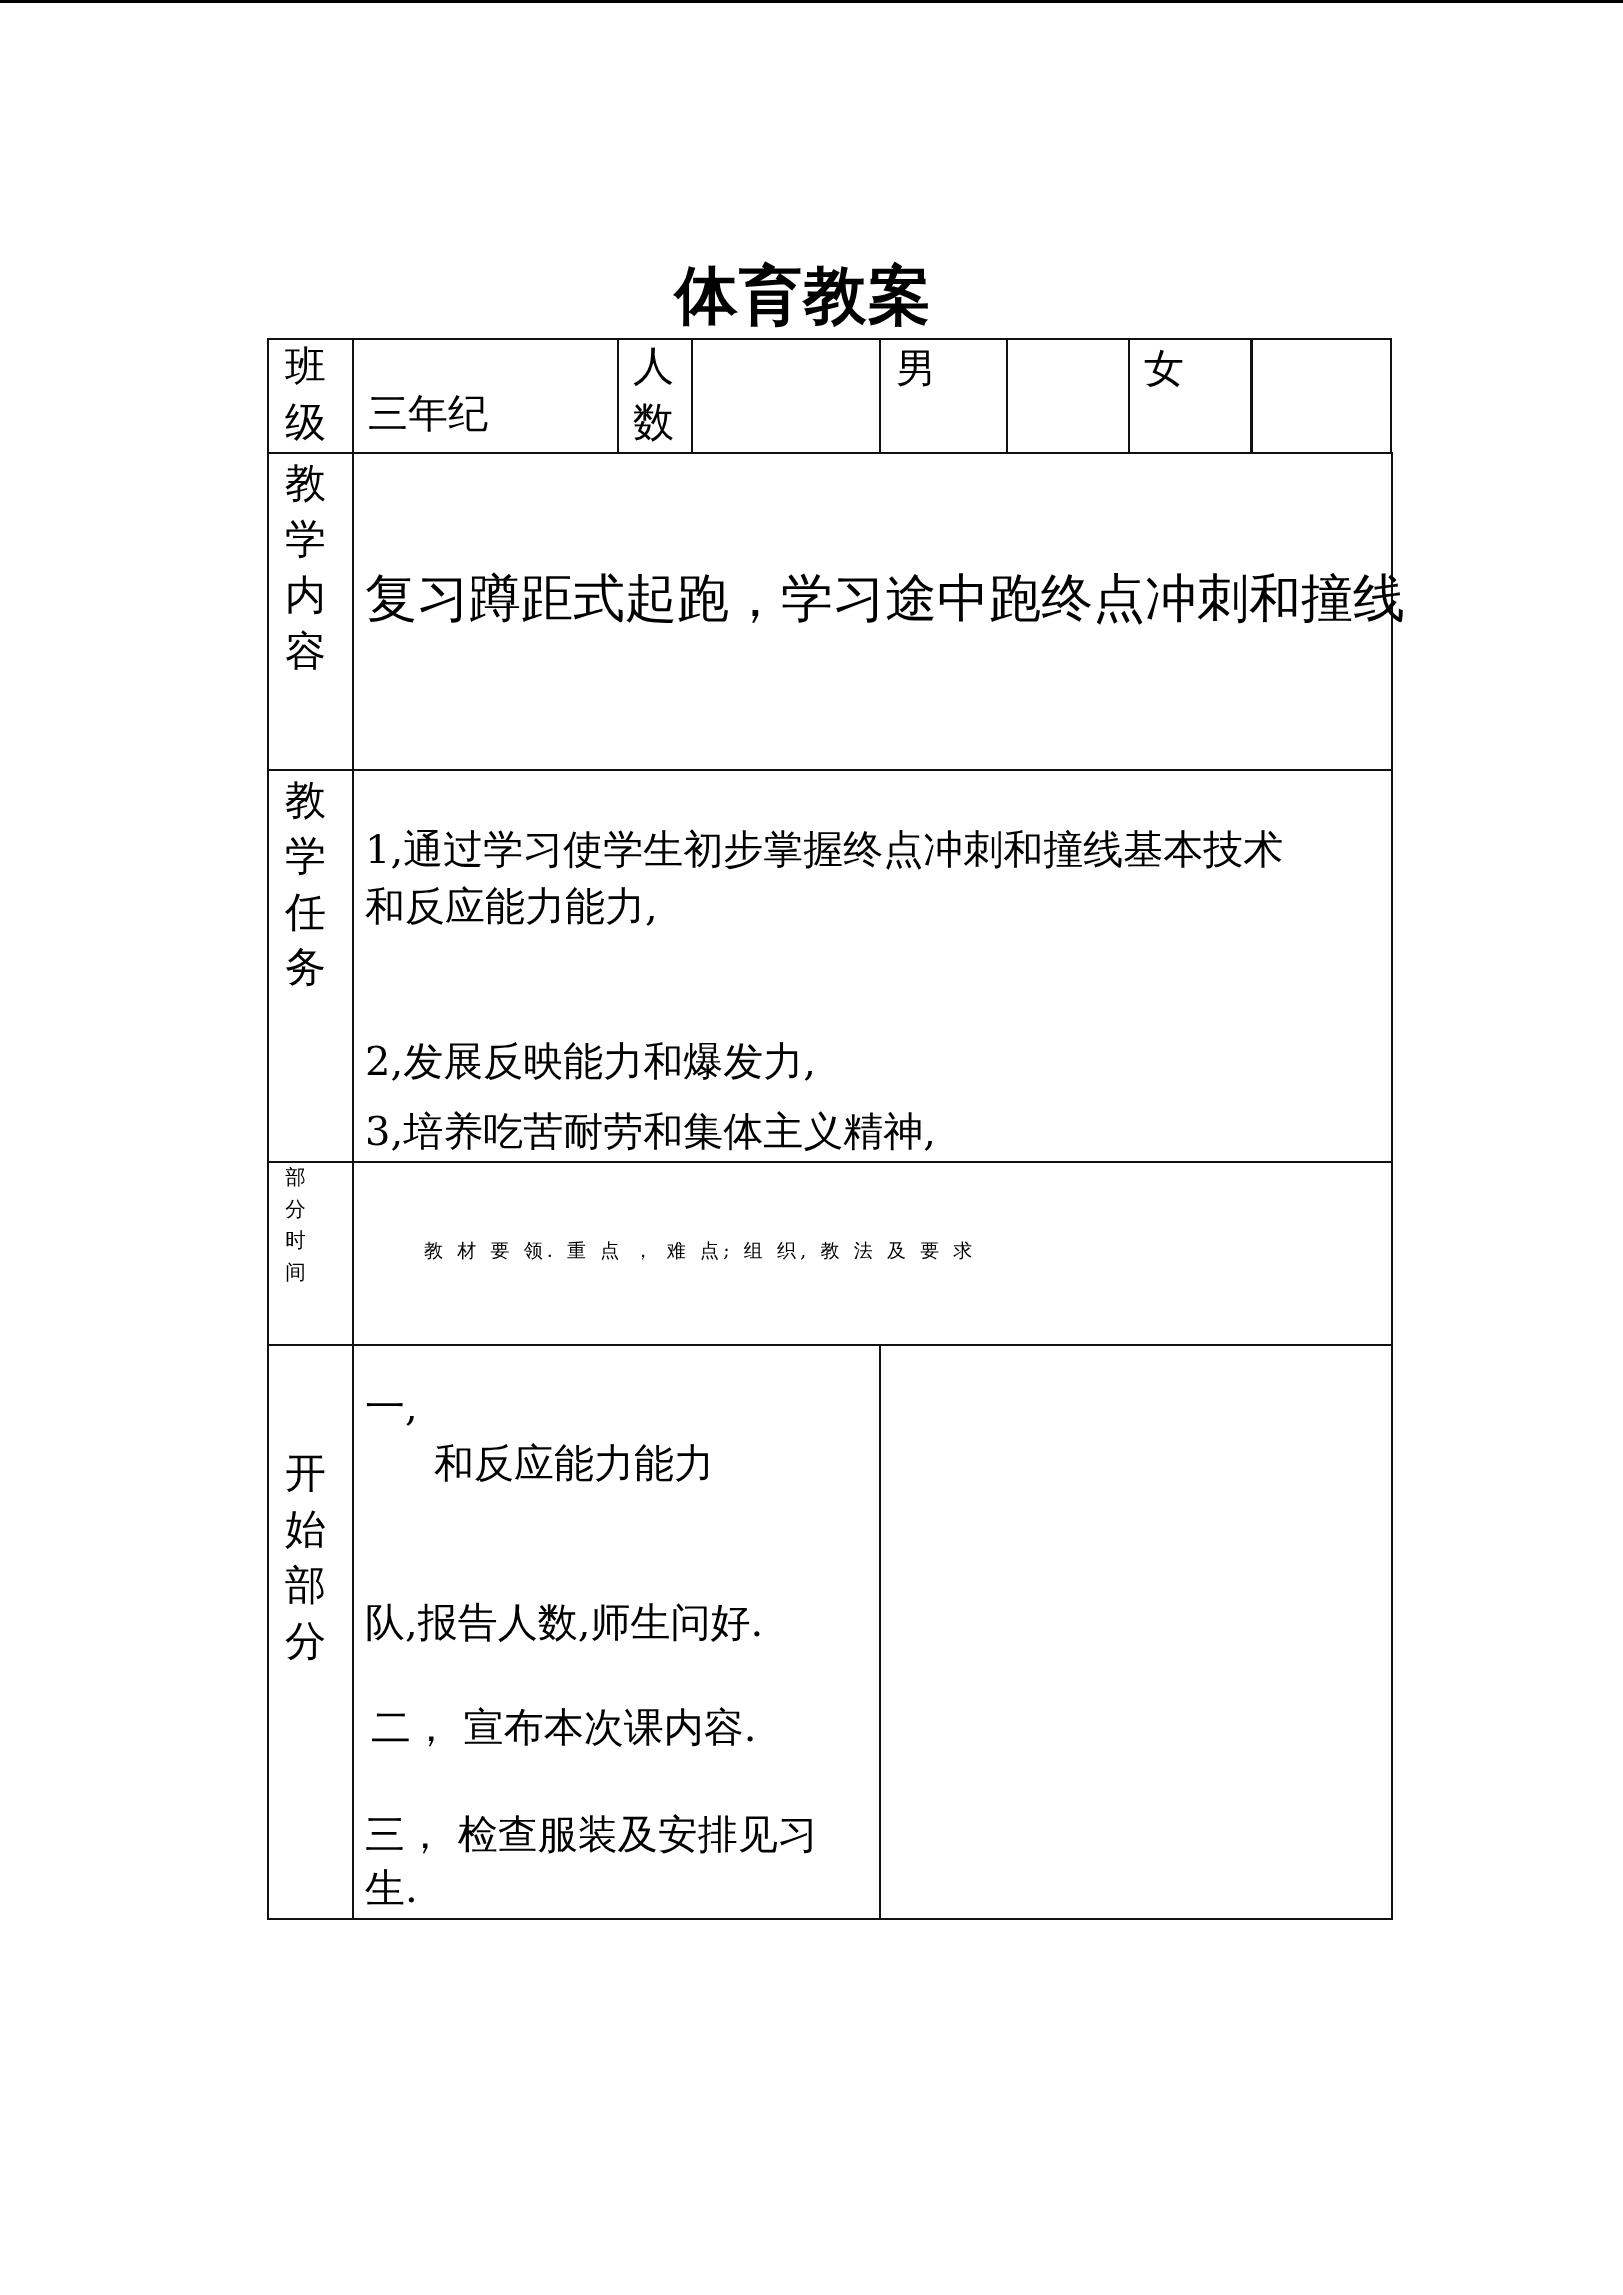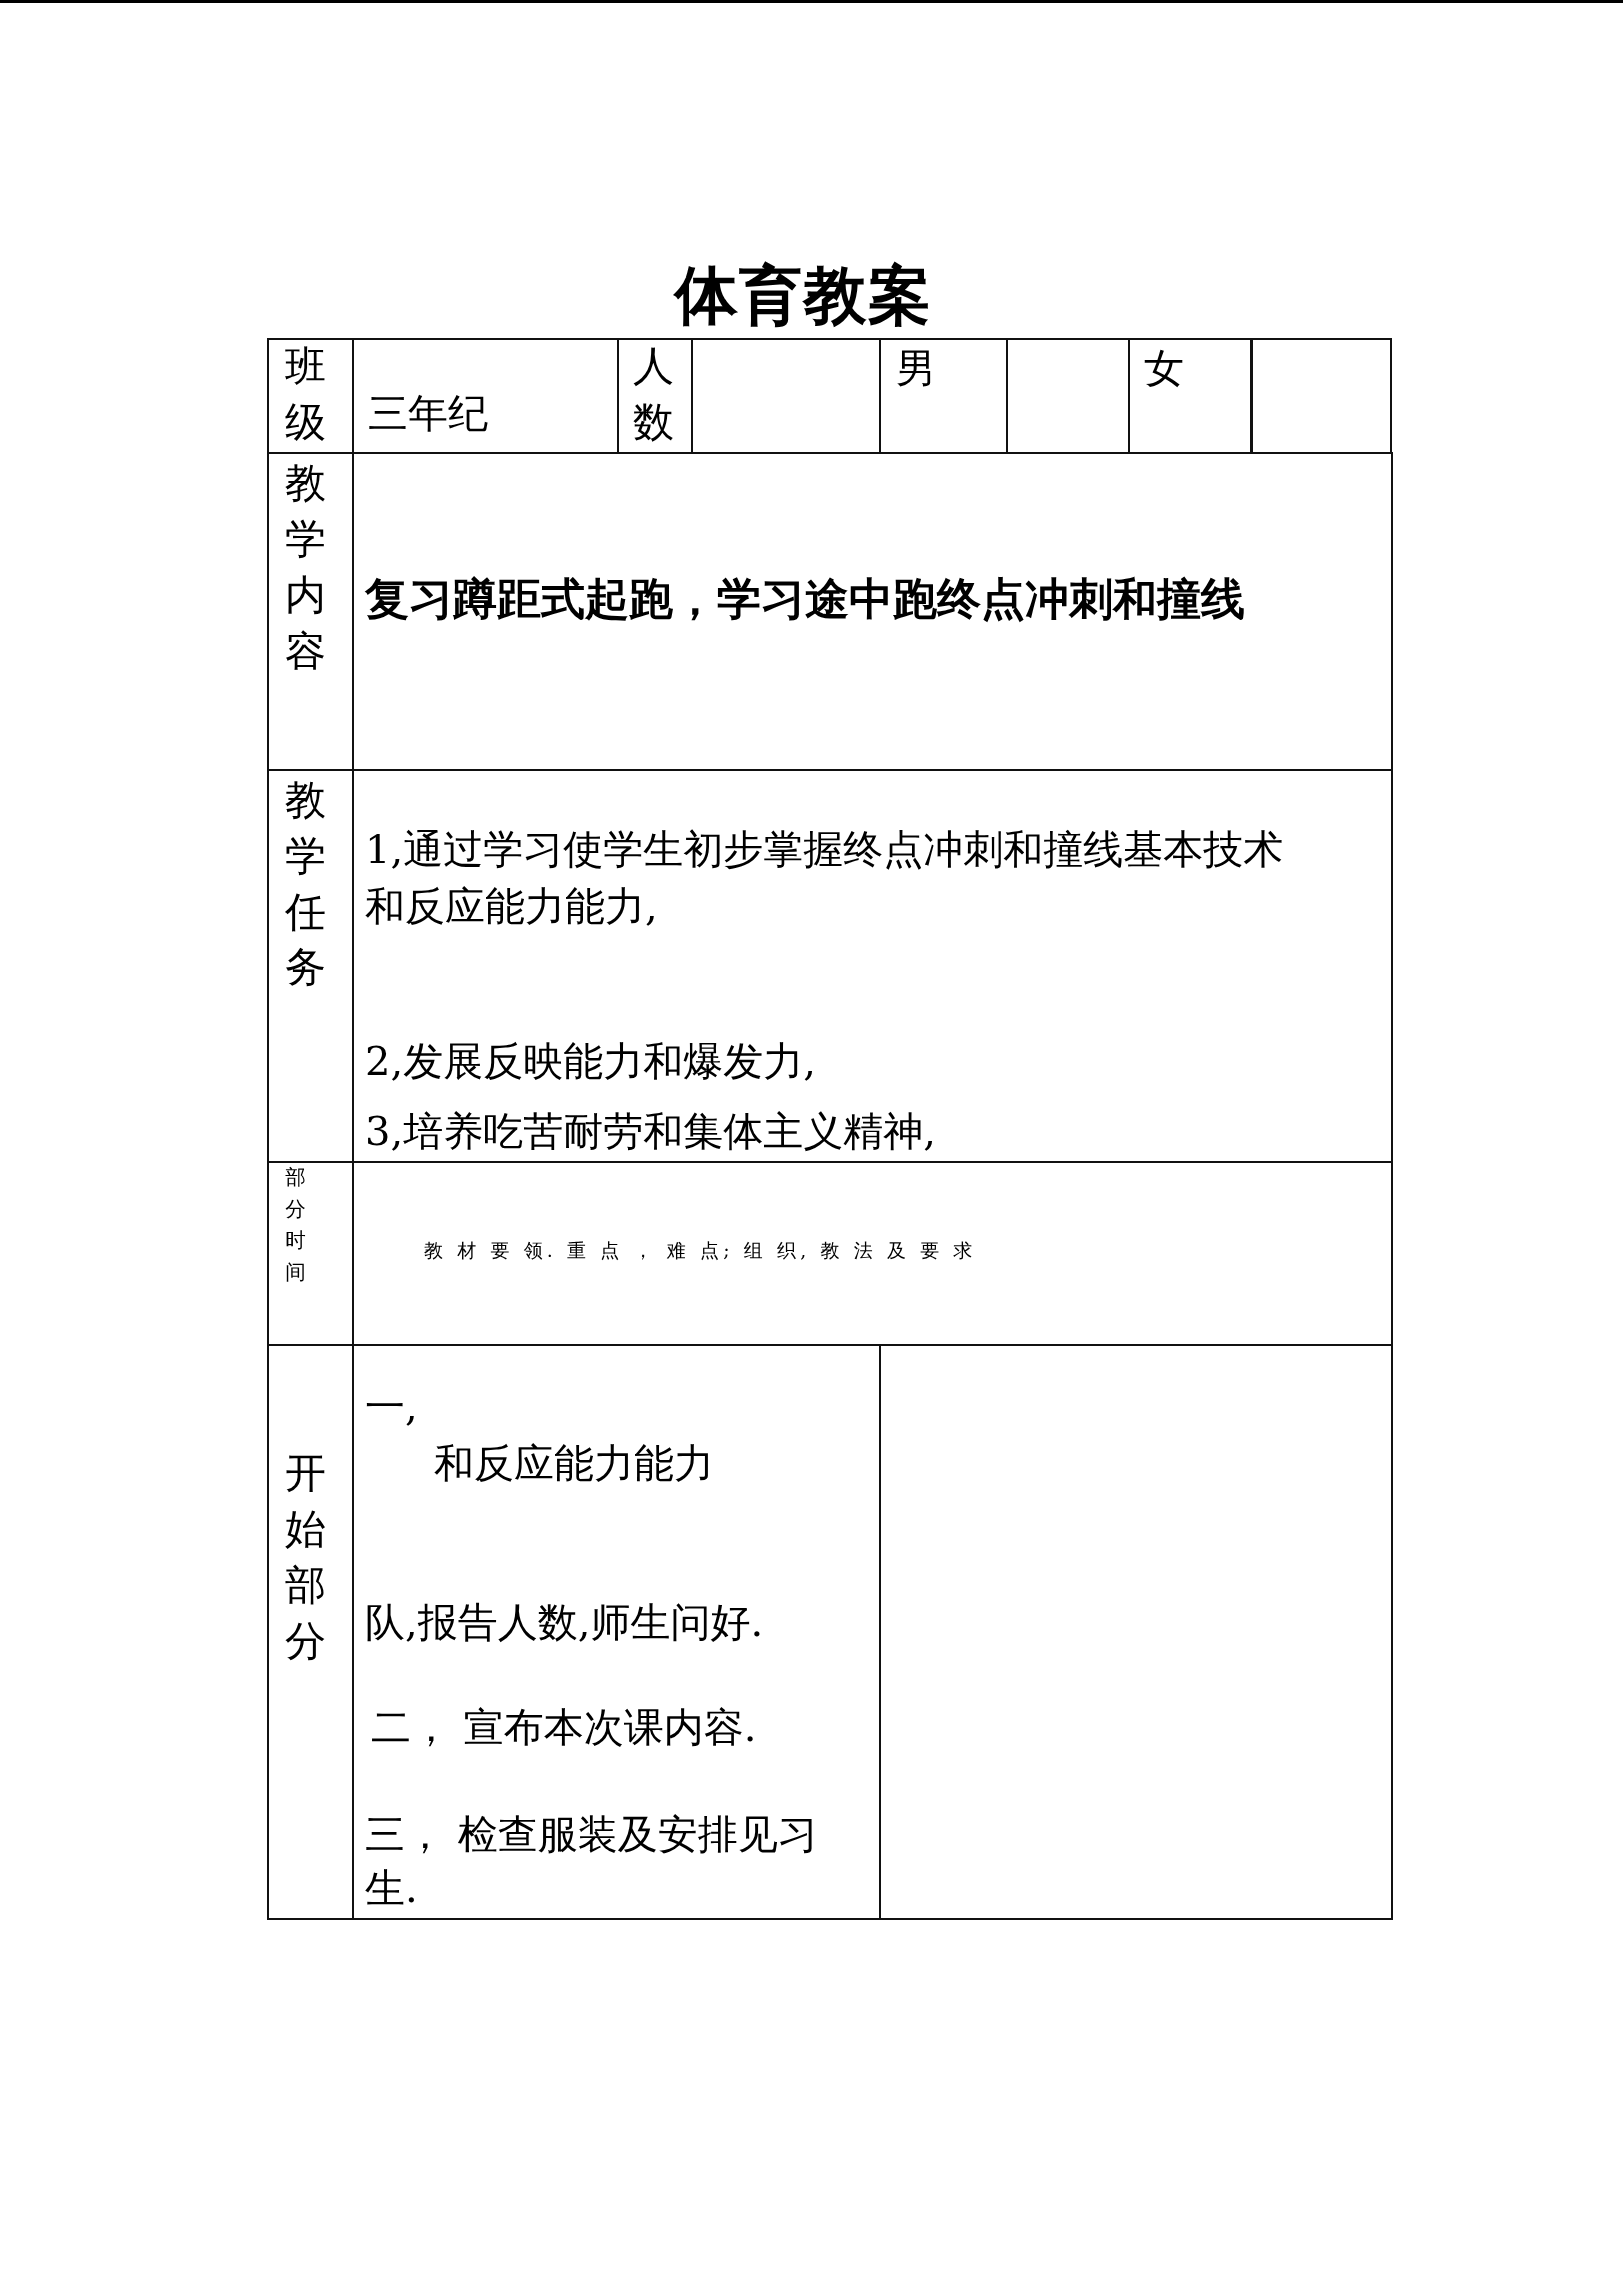--- a/index.html
+++ b/index.html
@@ -51,21 +51,21 @@
 
 <div class="cell" style="left:1250px;top:338px;width:142px;height:116px;"></div>
 <div class="txt" style="left:1261px;top:341px;"></div>
 
 <div class="cell" style="left:267px;top:452px;width:87px;height:319px;"></div>
 <div class="vlabel" style="left:285px;top:455px;">教</div>
 <div class="vlabel" style="left:285px;top:511px;">学</div>
 <div class="vlabel" style="left:285px;top:567px;">内</div>
 <div class="vlabel" style="left:285px;top:623px;">容</div>
 <div class="cell" style="left:352px;top:452px;width:1041px;height:319px;"></div>
-<div class="txt" style="left:365px;top:571px;font-family:'DejaVu Sans',sans-serif;font-weight:bold;font-size:44px;">复习蹲距式起跑，学习途中跑终点冲刺和撞线</div>
+<div class="txt" style="left:365px;top:571px;font-family:'DejaVu Sans',sans-serif;font-weight:normal;font-size:52px;">复习蹲距式起跑，学习途中跑终点冲刺和撞线</div>
 
 <div class="cell" style="left:267px;top:769px;width:87px;height:394px;"></div>
 <div class="vlabel" style="left:285px;top:772px;">教</div>
 <div class="vlabel" style="left:285px;top:828px;">学</div>
 <div class="vlabel" style="left:285px;top:884px;">任</div>
 <div class="vlabel" style="left:285px;top:939px;">务</div>
 <div class="cell" style="left:352px;top:769px;width:1041px;height:394px;"></div>
 <div class="txt" style="left:365px;top:822px;">1,通过学习使学生初步掌握终点冲刺和撞线基本技术</div>
 <div class="txt" style="left:365px;top:879px;">和反应能力能力,</div>
 <div class="txt" style="left:365px;top:1034px;">2,发展反映能力和爆发力,</div>

